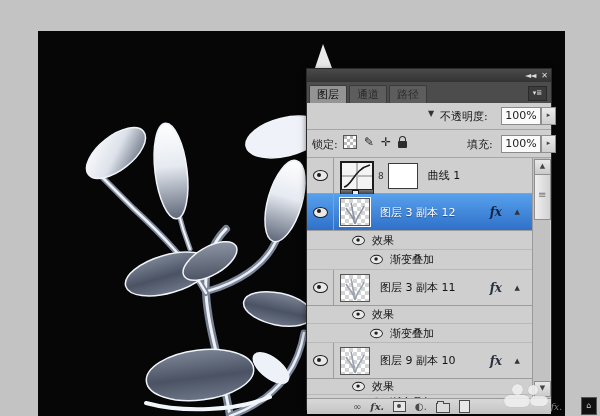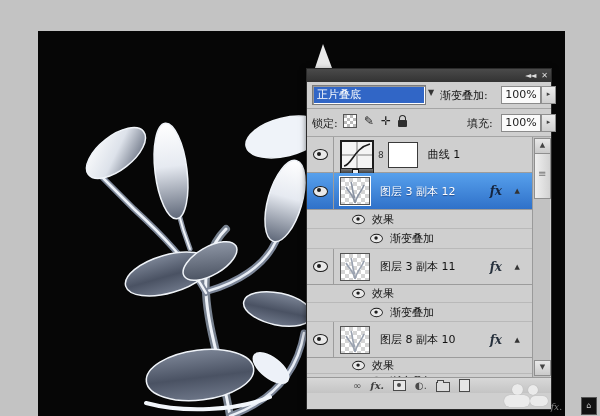--- a/index.html
+++ b/index.html
@@ -152,27 +152,30 @@
     </svg>
   </div>
 
   <div class="panel">
 
     <div class="panel-header">
       <span class="ph-icon">◄◄</span>
       <span class="ph-icon">✕</span>
     </div>
 
+    <div class="tab-bar">
+      <div class="tab active">图层</div>
+      <div class="tab">通道</div>
+      <div class="tab">路径</div>
+      <div class="tab-menu">▾≣</div>
+    </div>
 
     <div class="ctrl-row">
-      <div class="blend-select">
-        <div class="blend-text">正片叠底</div>
-      </div>
       <span class="blend-arrow">▼</span>
-      <span class="ctrl-label" style="left:133px;top:6px;">渐变叠加:</span>
+      <span class="ctrl-label" style="left:133px;top:6px;">不透明度:</span>
       <div class="val-box" style="left:194px;top:4px;">100%</div>
       <div class="spin-btn" style="left:234px;top:4px;">▸</div>
     </div>
 
     <div class="ctrl-row" style="height:27px;">
       <span class="ctrl-label" style="left:5px;top:7px;">锁定:</span>
       <div class="lock-icons">
         <span class="checker-sq"></span>
         <span class="brush-ic">✎</span>
         <span class="move-ic">✛</span>
@@ -248,21 +251,21 @@
 
         <div class="layer-row" style="height:35px;">
           <div class="eye-cell">
               <span class="eye"></span>
             </div>
           <div class="thumb-checker">
             <svg class="thumb-sketch" width="28" height="26" viewBox="0 0 28 26">
               <path d="M14,25 C13,18 8,14 5,9 M14,25 C16,17 21,13 23,7 M14,20 C11,15 12,9 10,4" fill="none" stroke="#9aa2b0" stroke-width="1.6"></path>
             </svg>
           </div>
-          <span class="lname">图层 8 副本 10</span>
+          <span class="lname">图层 9 副本 10</span>
           <span class="fx-badge">fx</span>
           <span class="expand-tri">▲</span>
         </div>
         <div class="sub-row" style="height:15px;padding-left:44px;">
           <span class="eye"></span>
           <span class="sub-label">效果</span>
         </div>
         <div class="sub-row" style="height:14px;padding-left:62px;border-bottom:none;">
           <span class="eye"></span>
           <span class="sub-label">渐变叠加</span>

